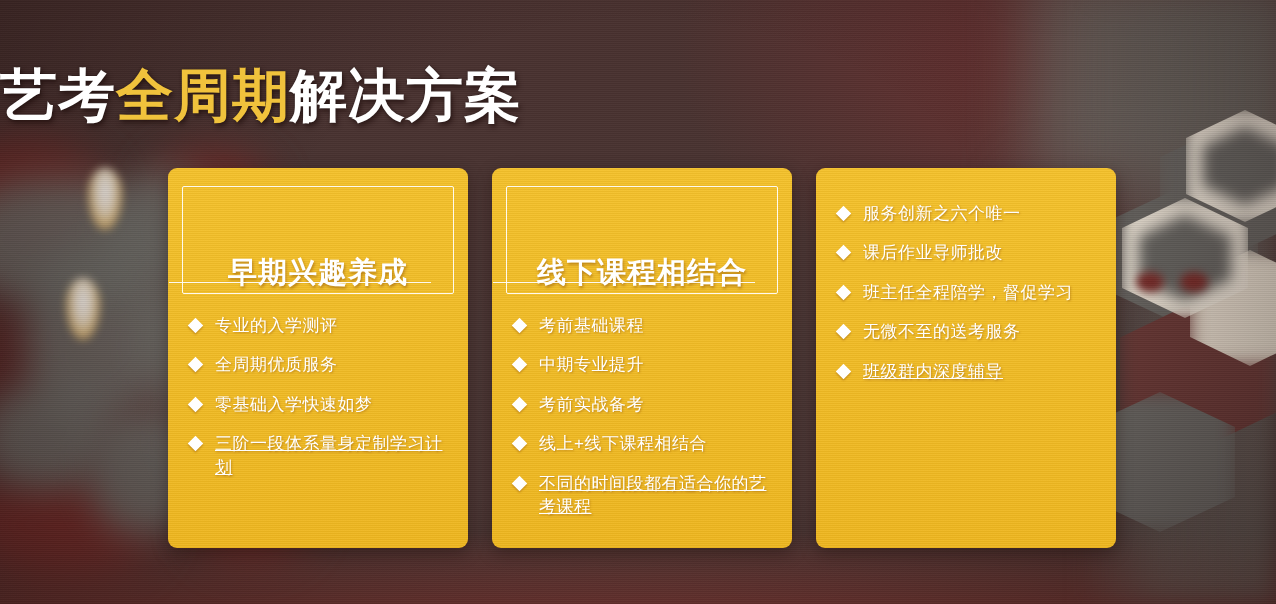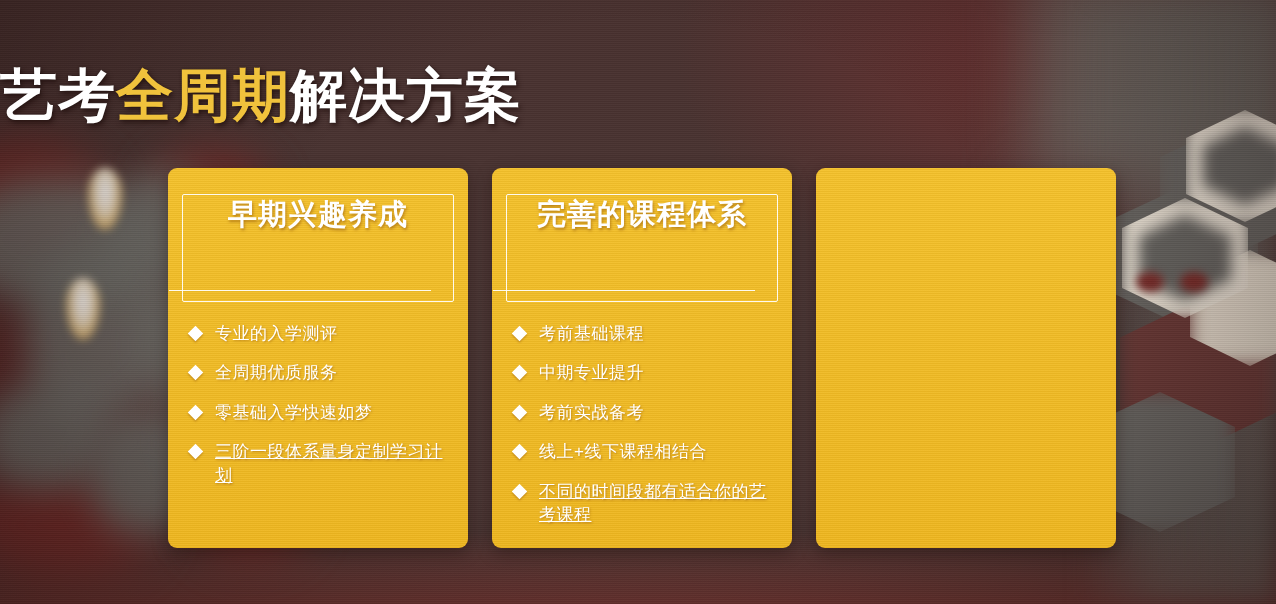--- a/index.html
+++ b/index.html
@@ -171,26 +171,26 @@
       linear-gradient(180deg, #f4c12a 0%, #f0bb24 52%, #eeb61f 100%);
     box-shadow: 0 5px 16px rgba(25,10,8,.38);
     position: relative;
     box-sizing: border-box;
     padding: 14px 0 0 0;
     overflow: hidden;
   }
 
   .card-head {
     position: relative;
-    margin: 12px 14px;
+    margin: 4px 14px;
     height: 106px;
     border: 1px solid rgba(255,255,255,.92);
     border-radius: 2px;
     display: flex;
-    align-items: flex-start;
+    align-items: flex-end;
     justify-content: center;
   }
   .card-head-title {
     font-size: 29px;
     font-weight: bold;
     color: #ffffff;
     letter-spacing: 1px;
     white-space: nowrap;
     text-shadow: 1px 2px 3px rgba(140,80,10,.55);
   }
@@ -296,21 +296,21 @@
           </li>
         <li>
             <span class="diamond"></span>
             <span class="btext">三阶一段体系量身定制学习计划</span>
           </li>
       </ul>
     </div>
 
     <div class="card">
       <div class="card-head">
-        <div class="card-head-title">完善的课程体系</div>
+        <div class="card-head-title">线下课程相结合</div>
         <div class="head-underline"></div>
       </div>
       <ul class="bullets">
         <li>
             <span class="diamond"></span>
             <span class="btext">考前基础课程</span>
           </li>
         <li>
             <span class="diamond"></span>
             <span class="btext">中期专业提升</span>
@@ -324,16 +324,38 @@
             <span class="btext">线上+线下课程相结合</span>
           </li>
         <li>
             <span class="diamond"></span>
             <span class="btext">不同的时间段都有适合你的艺考课程</span>
           </li>
       </ul>
     </div>
 
     <div class="card">
+      <ul class="bullets">
+        <li>
+            <span class="diamond"></span>
+            <span class="btext">服务创新之六个唯一</span>
+          </li>
+        <li>
+            <span class="diamond"></span>
+            <span class="btext">课后作业导师批改</span>
+          </li>
+        <li>
+            <span class="diamond"></span>
+            <span class="btext">班主任全程陪学，督促学习</span>
+          </li>
+        <li>
+            <span class="diamond"></span>
+            <span class="btext">无微不至的送考服务</span>
+          </li>
+        <li>
+            <span class="diamond"></span>
+            <span class="btext">班级群内深度辅导</span>
+          </li>
+      </ul>
     </div>
 
   </div>
 </div>
 
 </body></html>

